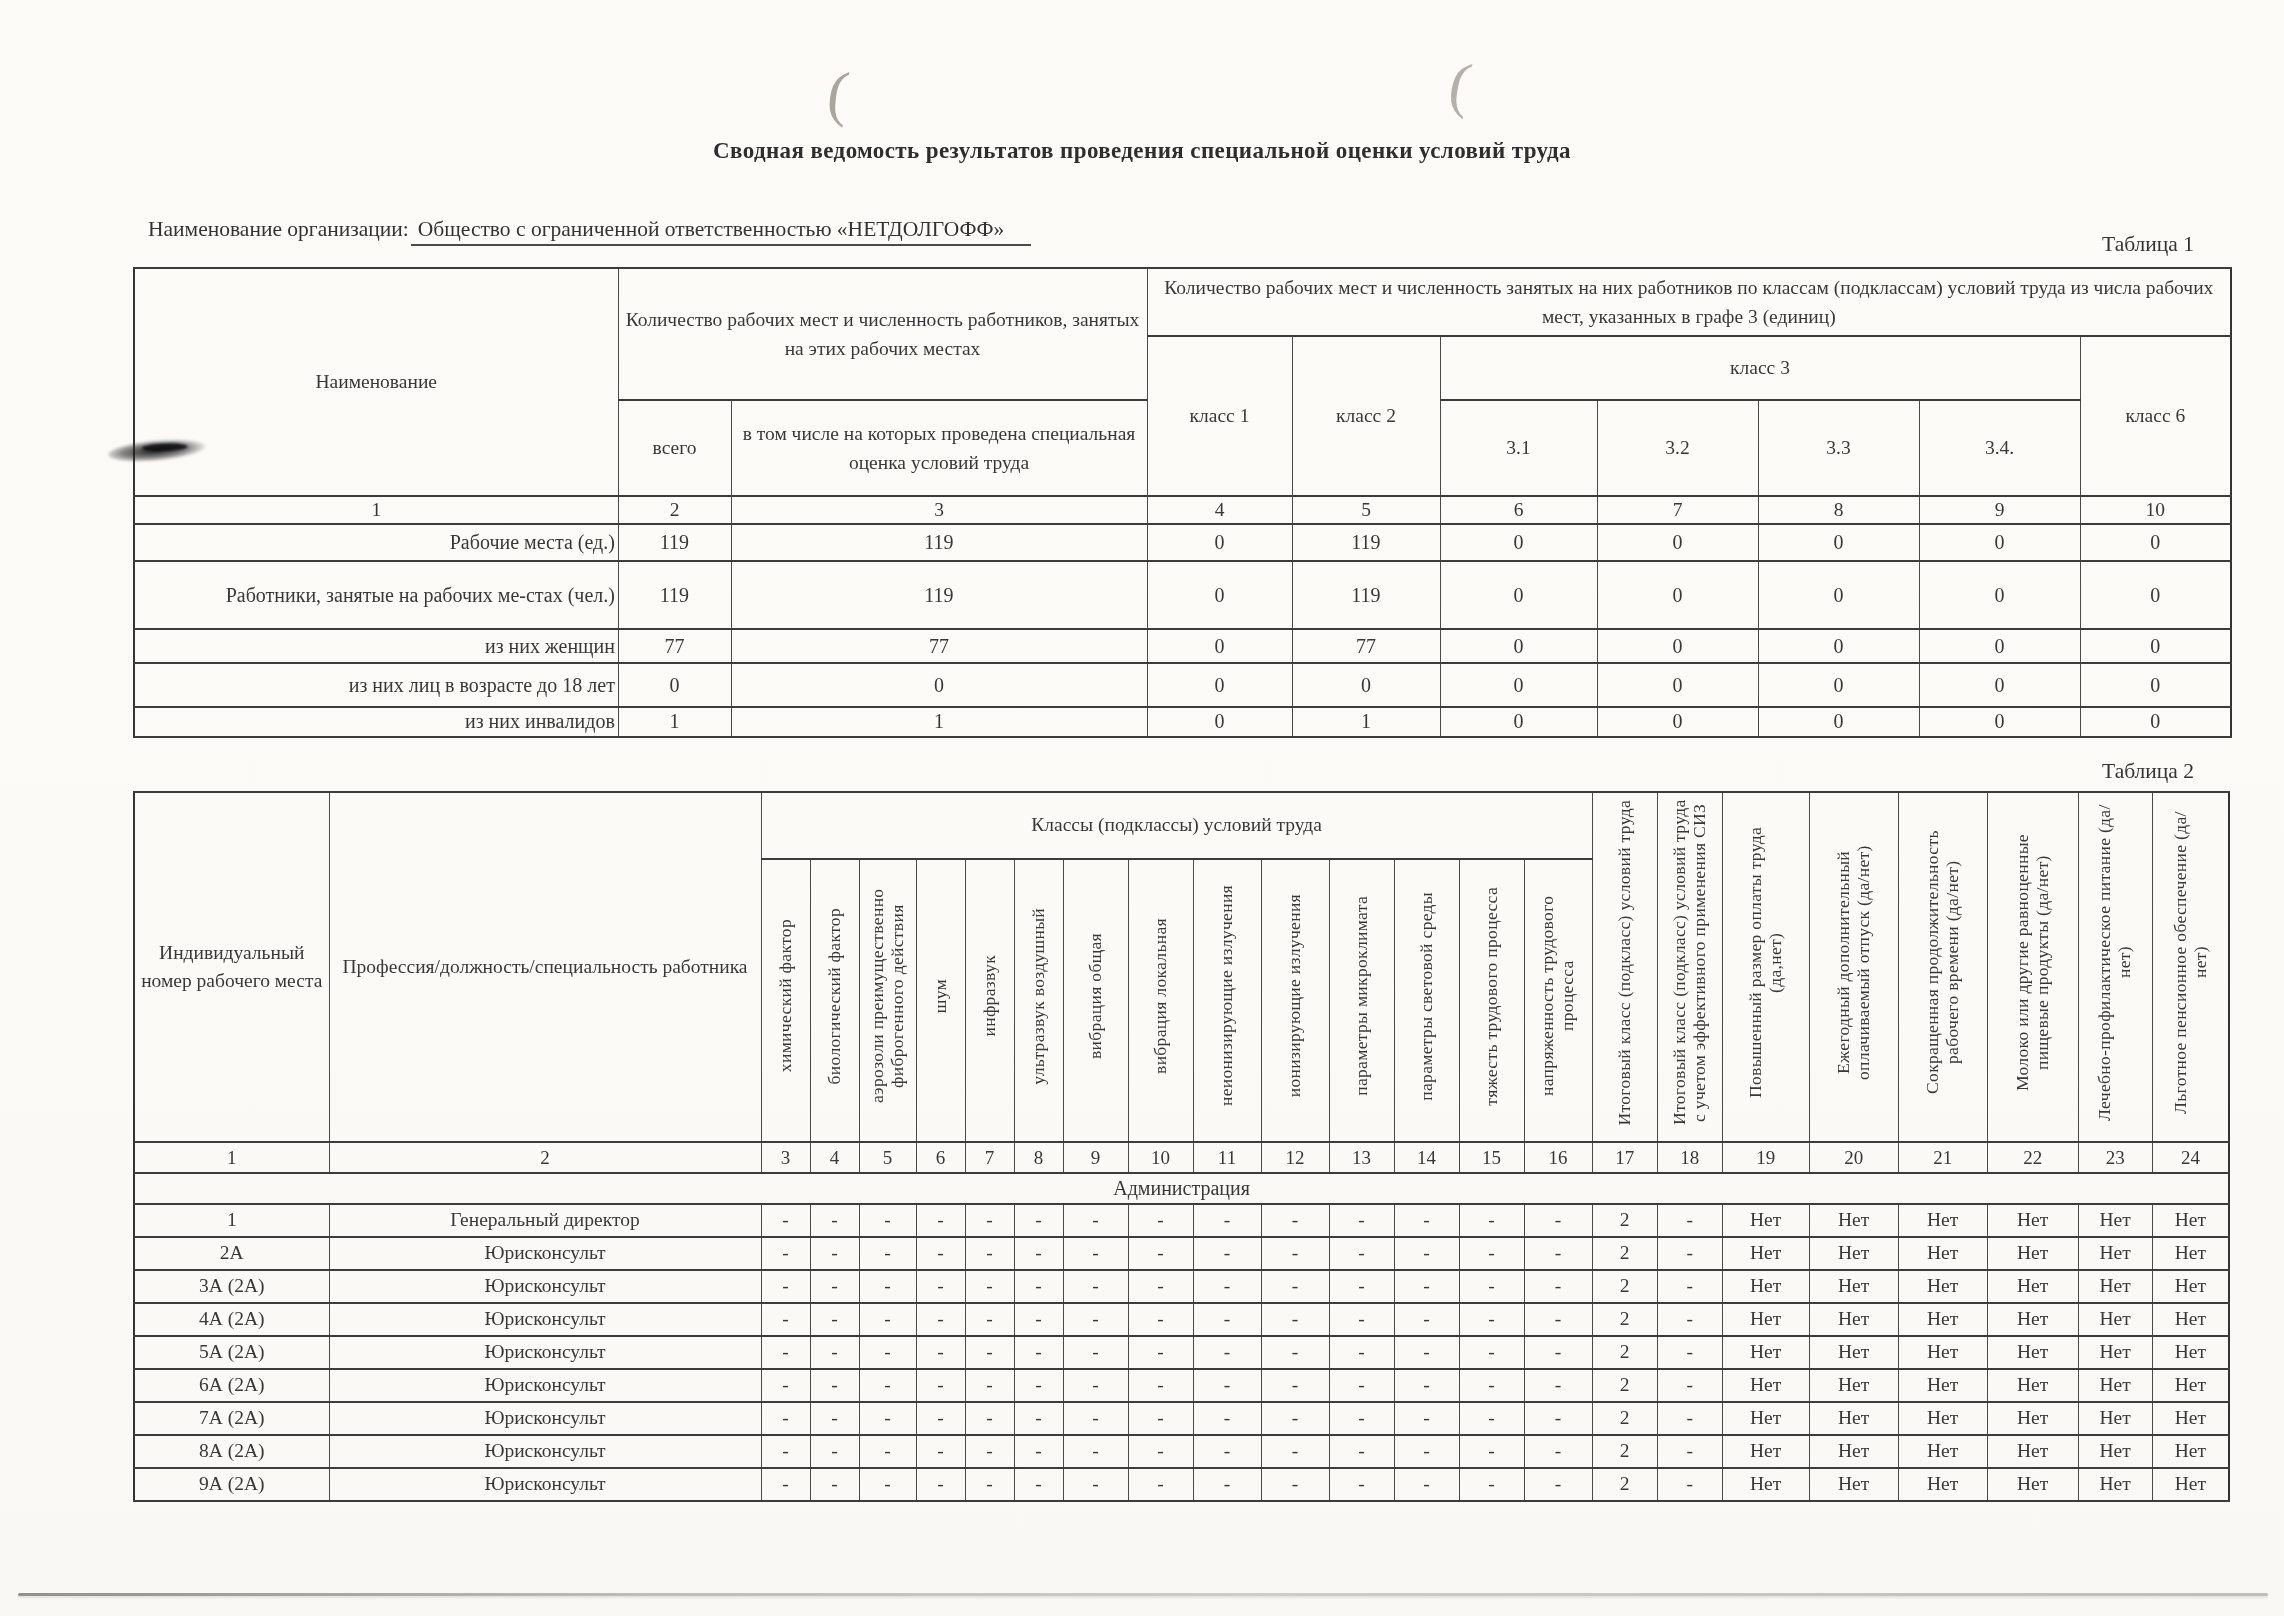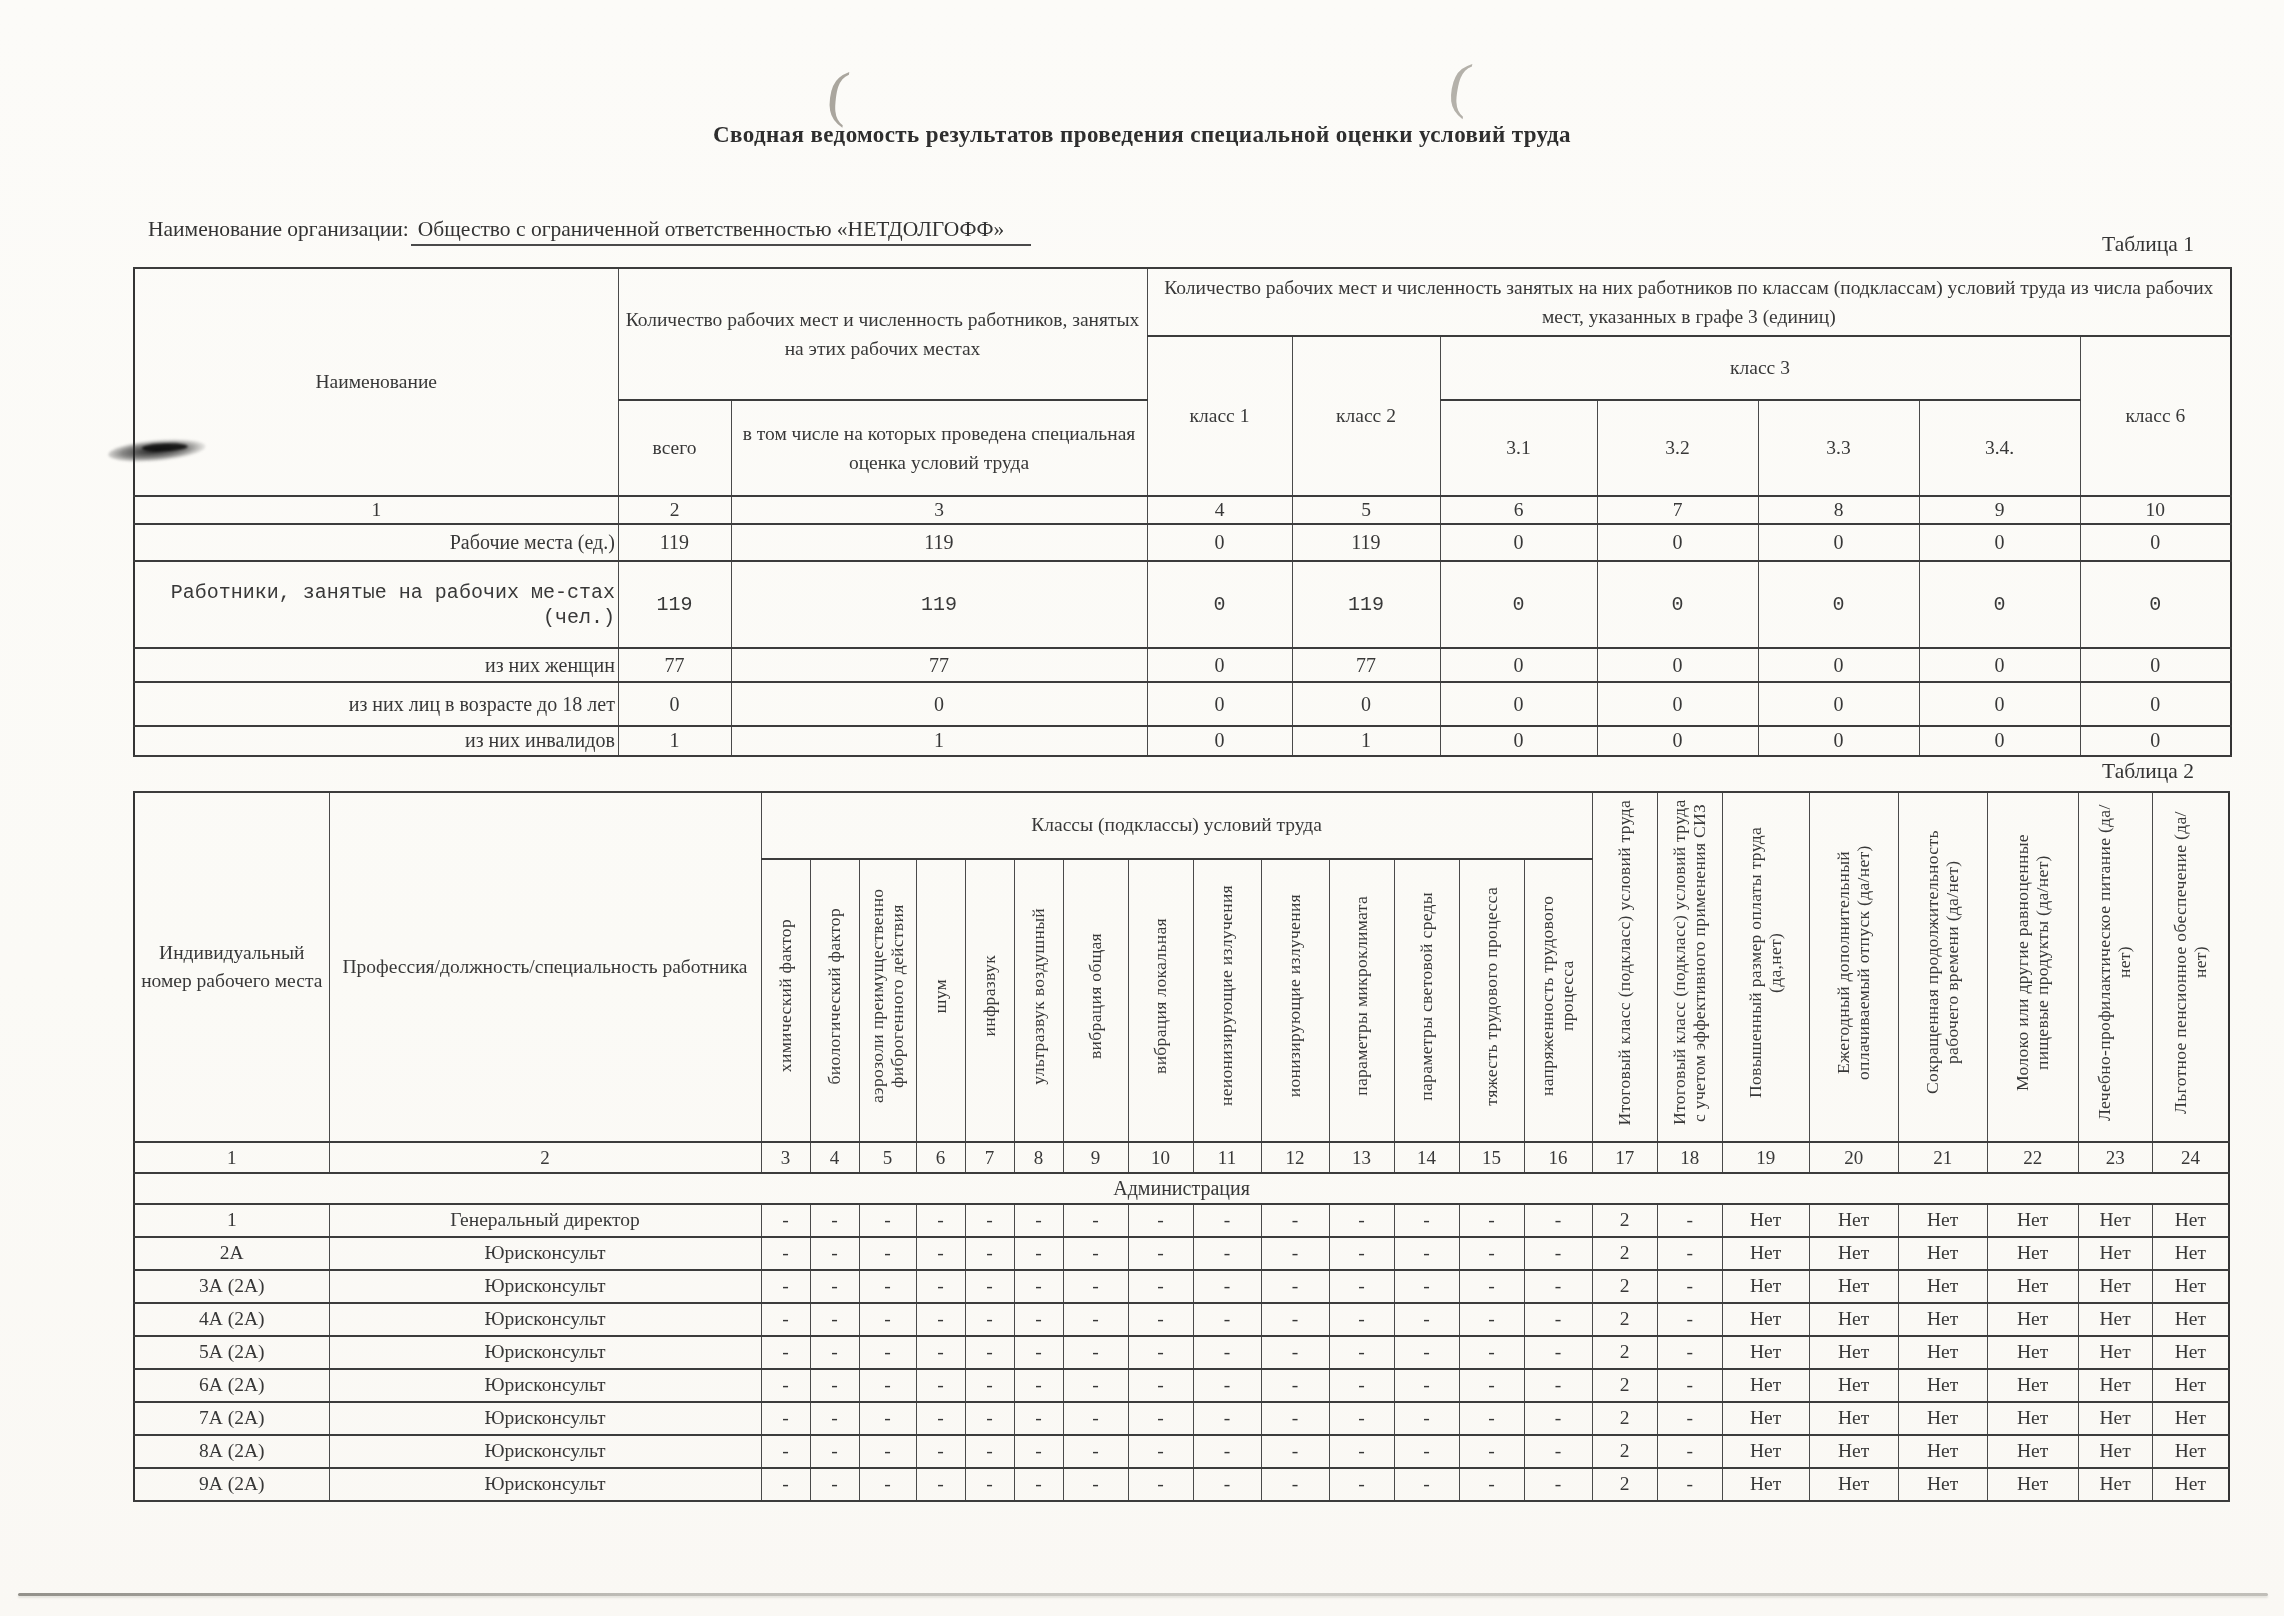--- a/index.html
+++ b/index.html
@@ -8,21 +8,21 @@
     background:#e9e7e3;
     font-family:"Liberation Serif","DejaVu Serif",serif;
   }
   .page{
     position:relative;width:2284px;height:1617px;overflow:hidden;
     background:linear-gradient(180deg,#fcfbf8 0%,#fbfaf6 60%,#faf8f4 100%);
     color:#353535;
   }
   
   .doc-title{
-    position:absolute;top:122px;left:0;width:2284px;margin:0;
+    position:absolute;top:138px;left:0;width:2284px;margin:0;
     text-align:center;font-size:23px;font-weight:700;color:#2e2e2e;
     letter-spacing:0.4px;
   }
   .org-line{
     position:absolute;top:217px;left:148px;font-size:21.5px;color:#333;
     white-space:nowrap;
   }
   .org-line .org-value{
     border-bottom:2px solid #4a4a4a;padding:0 27px 3.3px 6.5px;margin-left:2.6px;
   }
@@ -47,21 +47,21 @@
   }
   
   .t1 thead th{font-size:19.5px;line-height:1.5;}
   .t1 thead tr:nth-child(1){height:68px;}
   .t1 thead tr:nth-child(2){height:64px;}
   .t1 thead tr:nth-child(3){height:96px;}
   .t1 thead tr.numrow{height:28px;}
   .t1 .numrow th{font-size:19.5px;line-height:1;padding:0;}
   .t1 tbody td{font-size:20px;}
   .t1 tbody tr:nth-child(1){height:37px;}
-  .t1 tbody tr:nth-child(2){height:87px;font-family:Liberation Mono, monospace;}
+  .t1 tbody tr:nth-child(2){height:68px;}
   .t1 tbody tr:nth-child(3){height:34px;}
   .t1 tbody tr:nth-child(4){height:44px;}
   .t1 tbody tr:nth-child(5){height:24px;}
   .t1 tbody td.rowlabel{text-align:right;padding-left:7.8px;line-height:1.25;}
   
   .t2 thead tr:nth-child(1){height:66px;}
   .t2 thead tr:nth-child(2){height:274px;}
   .t2 thead tr.numrow{height:31px;}
   .t2 thead th{font-size:19.5px;line-height:1.45;}
   .t2 .numrow th{font-size:19px;line-height:1;padding:0;}

